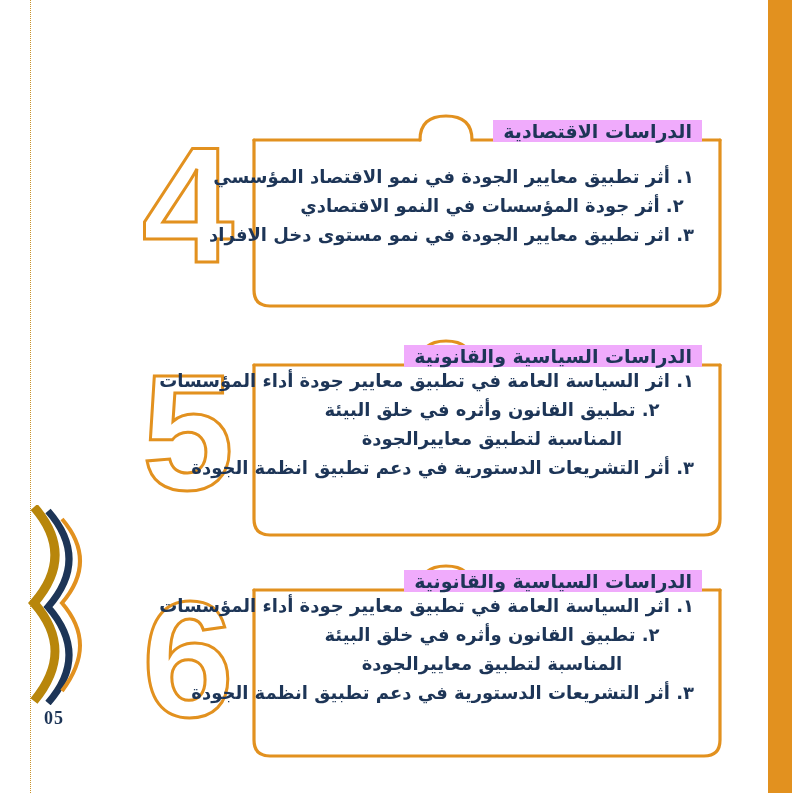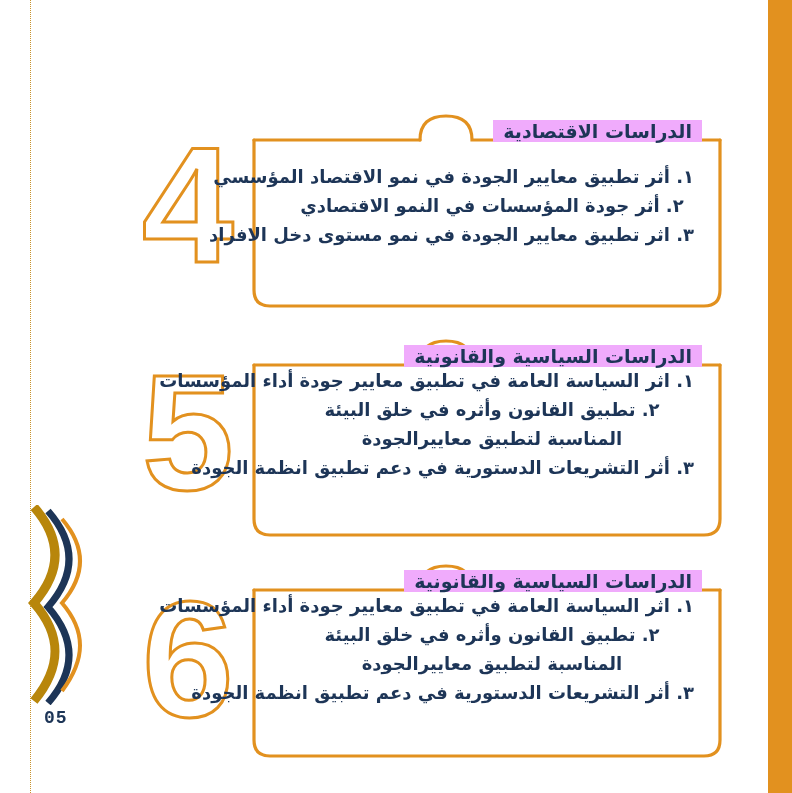--- a/index.html
+++ b/index.html
@@ -35,21 +35,21 @@
     left: 28px; top: 505px;
     width: 62px; height: 200px;
   }
   .page-number {
     position: absolute;
     left: 44px; top: 708px;
     font-size: 18px;
     font-weight: bold;
     color: #1d3557;
     letter-spacing: 1px;
-    font-family: Liberation Mono, monospace;
+    font-family: Liberation Serif, serif;
   }
 
   
   .section {
     position: absolute;
     left: 120px;
     width: 610px;
   }
   .sec-1 { top: 110px; height: 200px; }
   .sec-2 { top: 335px; height: 205px; }

